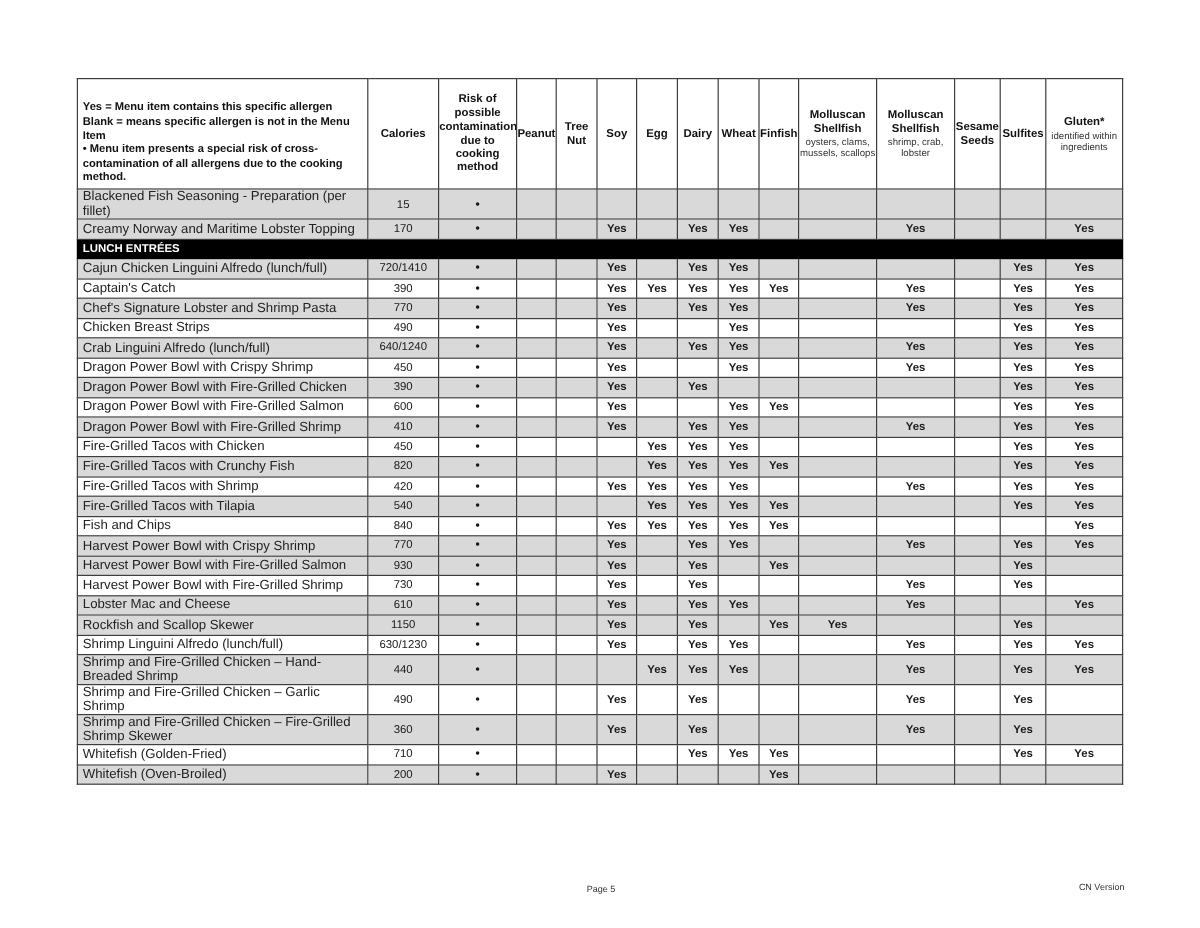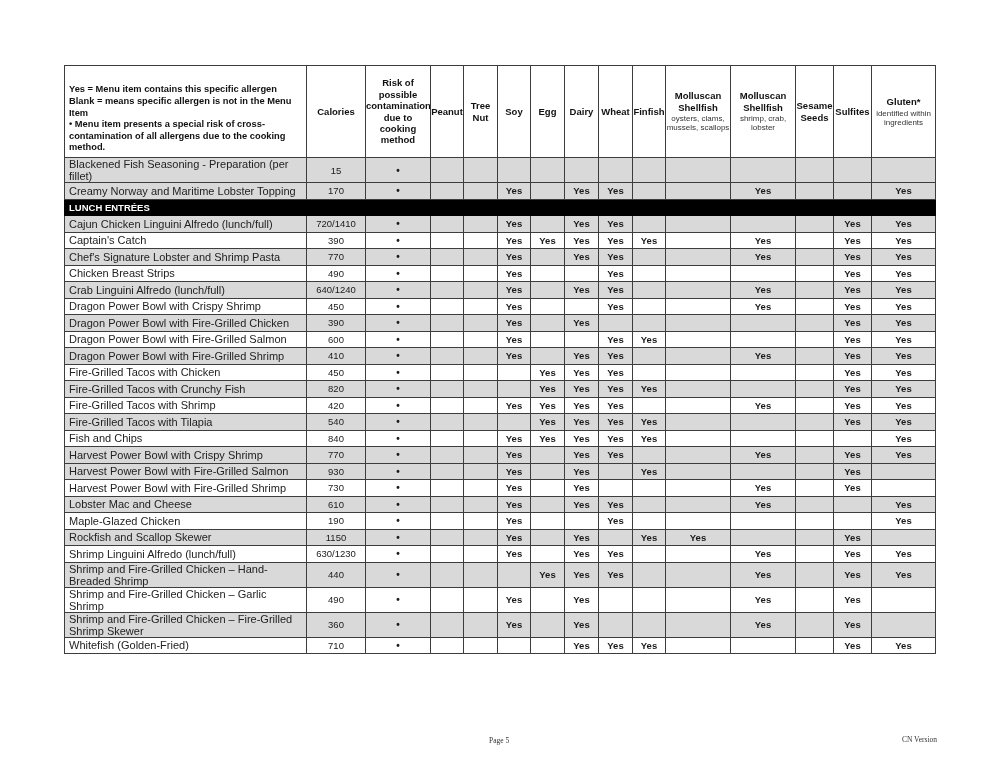--- a/index.html
+++ b/index.html
@@ -18,21 +18,21 @@
   td.name{text-align:left;padding:0 4px;font-size:11px;color:#222;}
   td.center{text-align:center;}
   td .yes{font-weight:bold;}
   td.risk{font-size:10px;font-weight:bold;}
   tr.gray td{background:#d9d9d9;}
   tr.white td{background:#ffffff;}
   tr.section{height:15px;}
   tr.section td{background:#000000;color:#ffffff;font-weight:bold;font-size:9.5px;
                 text-align:left;padding:1px 4px;border-color:#000;margin-left:40px;}
   tr.tall{height:24px;}
-  .footer-text{position:absolute;font-size:7.5px;color:#333;font-family:Liberation Serif, serif;}
+  .footer-text{position:absolute;font-size:7.5px;color:#333;}
   #footer-page{left:489px;top:736px;}
   #footer-version{right:63px;top:735px;margin-left:23px;}
 </style>
 </head>
 <body>
 
 <div id="page">
   <table>
       <colgroup>
         <col style="width: 242px;">
@@ -442,37 +442,20 @@
           <td class="center"></td>
           <td class="center"><span class="yes">Yes</span></td>
           <td class="center"><span class="yes">Yes</span></td>
           <td class="center"></td>
           <td class="center"></td>
           <td class="center"><span class="yes">Yes</span></td>
           <td class="center"></td>
           <td class="center"></td>
           <td class="center"><span class="yes">Yes</span></td>
         </tr>
-        <tr class="white">
-          <td class="name">Maple-Glazed Chicken</td>
-          <td class="center">190</td>
-          <td class="center risk">•</td>
-          <td class="center"></td>
-          <td class="center"></td>
-          <td class="center"><span class="yes">Yes</span></td>
-          <td class="center"></td>
-          <td class="center"></td>
-          <td class="center"><span class="yes">Yes</span></td>
-          <td class="center"></td>
-          <td class="center"></td>
-          <td class="center"></td>
-          <td class="center"></td>
-          <td class="center"></td>
-          <td class="center"><span class="yes">Yes</span></td>
-        </tr>
         <tr class="gray">
           <td class="name">Rockfish and Scallop Skewer</td>
           <td class="center">1150</td>
           <td class="center risk">•</td>
           <td class="center"></td>
           <td class="center"></td>
           <td class="center"><span class="yes">Yes</span></td>
           <td class="center"></td>
           <td class="center"><span class="yes">Yes</span></td>
           <td class="center"></td>
@@ -560,18 +543,35 @@
           <td class="center"></td>
           <td class="center"></td>
           <td class="center"><span class="yes">Yes</span></td>
           <td class="center"><span class="yes">Yes</span></td>
           <td class="center"><span class="yes">Yes</span></td>
           <td class="center"></td>
           <td class="center"></td>
           <td class="center"></td>
           <td class="center"><span class="yes">Yes</span></td>
           <td class="center"><span class="yes">Yes</span></td>
+        </tr>
+        <tr class="gray">
+          <td class="name">Whitefish (Oven-Broiled)</td>
+          <td class="center">200</td>
+          <td class="center risk">•</td>
+          <td class="center"></td>
+          <td class="center"></td>
+          <td class="center"><span class="yes">Yes</span></td>
+          <td class="center"></td>
+          <td class="center"></td>
+          <td class="center"></td>
+          <td class="center"><span class="yes">Yes</span></td>
+          <td class="center"></td>
+          <td class="center"></td>
+          <td class="center"></td>
+          <td class="center"></td>
+          <td class="center"></td>
         </tr>
       </tbody>
     </table>
   <span class="footer-text" id="footer-page">Page 5</span>
   <span class="footer-text" id="footer-version">CN Version</span>
 </div>
 
 </body></html>

